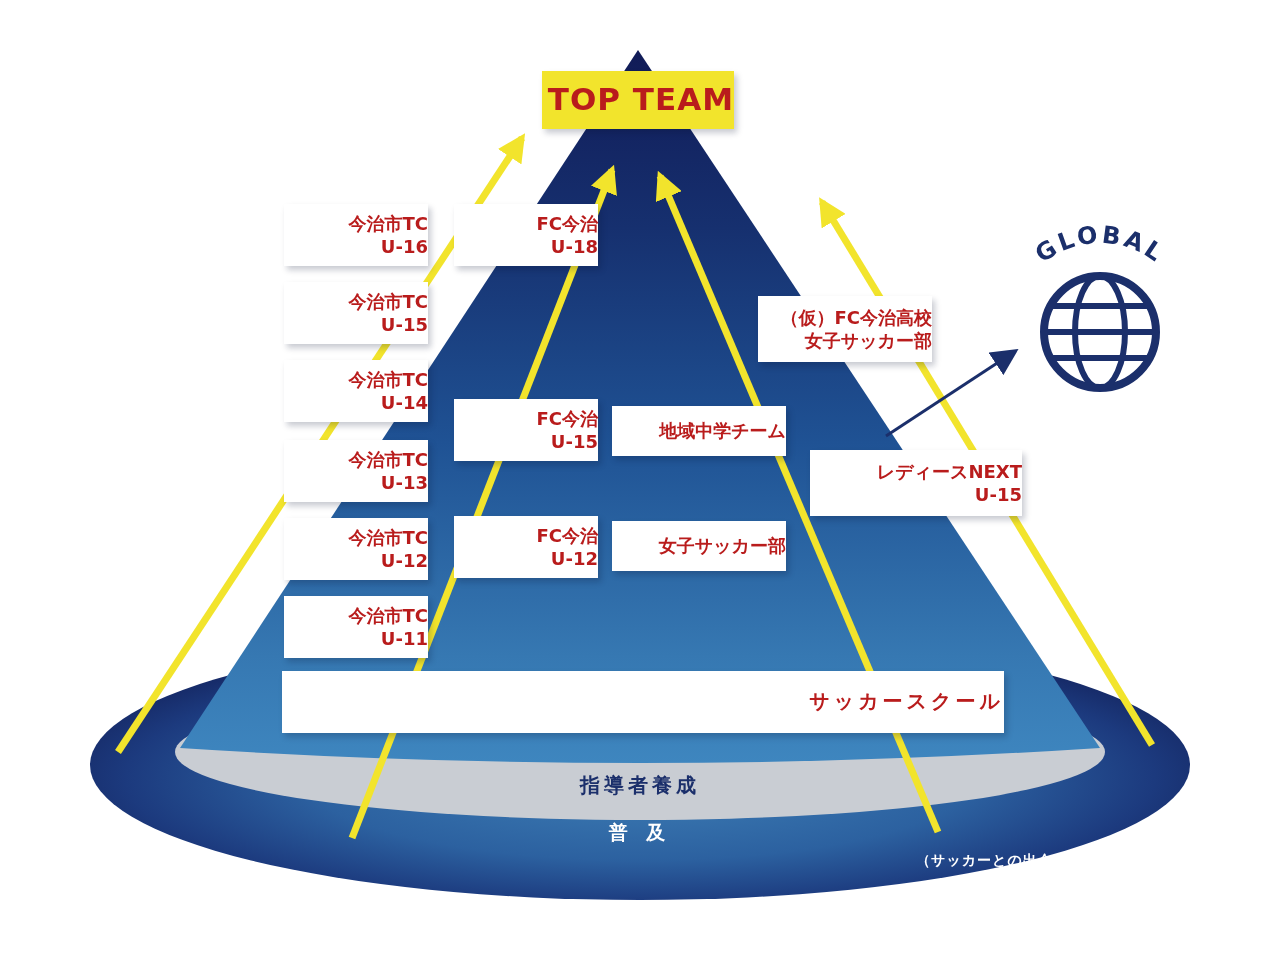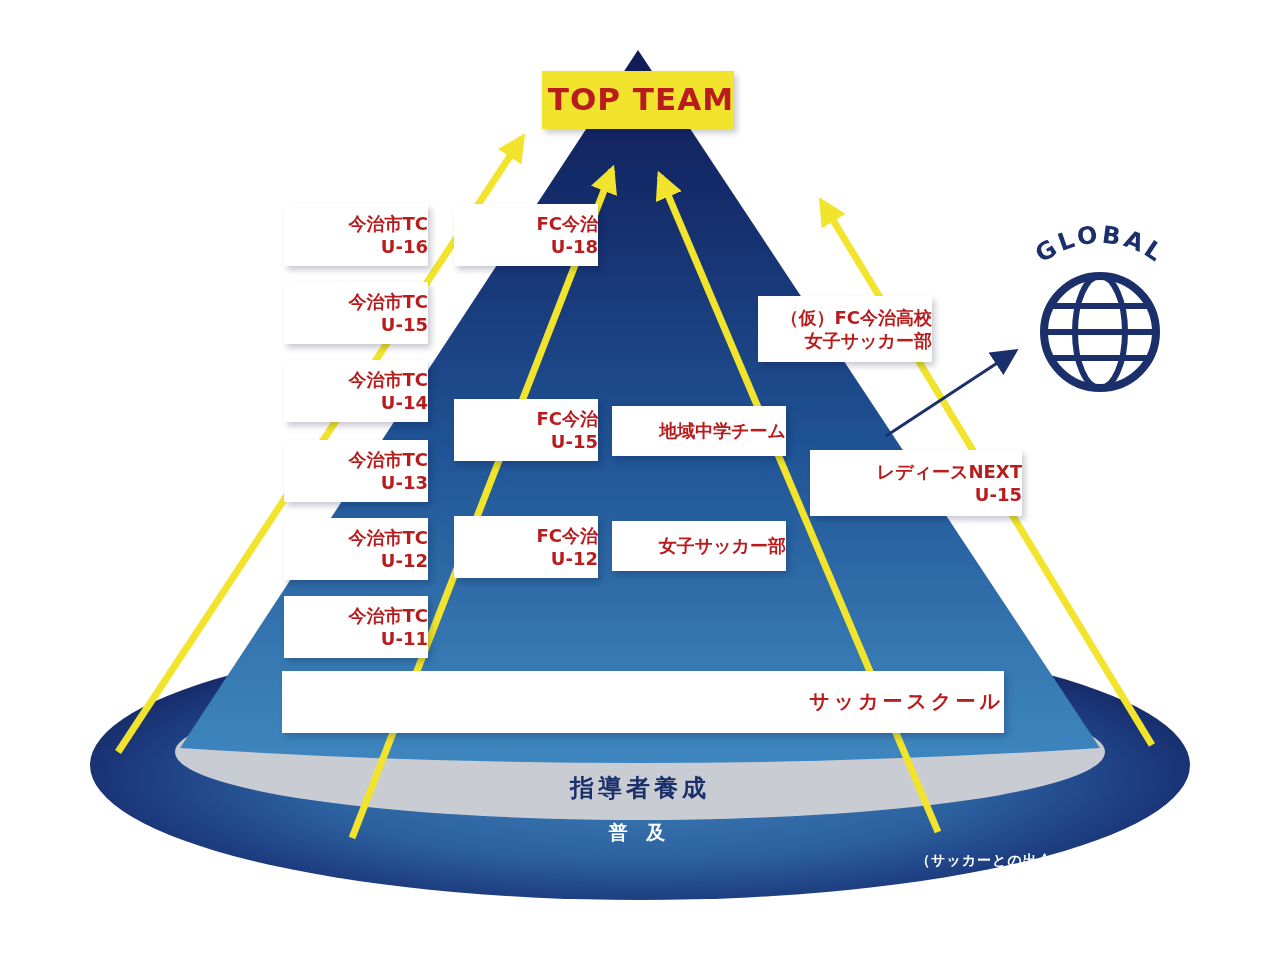--- a/index.html
+++ b/index.html
@@ -30,21 +30,21 @@
     letter-spacing:1px;
   }
   .box.wide { font-size:20px; letter-spacing:4px; }
 
   .base-label {
     position:absolute;
     left:0; right:0;
     text-align:center;
     font-weight:bold;
   }
-  .coach  { top:772px; color:#1B2F6B; font-size:24px; letter-spacing:4px; }
+  .coach  { top:772px; color:#1B2F6B; font-size:20px; letter-spacing:4px; }
   .spread { top:820px; color:#ffffff; font-size:19px; letter-spacing:6px; }
   .spread-sub { top:852px; color:#ffffff; font-size:14px; font-weight:bold; letter-spacing:1px;text-align:right; }
 </style>
 </head>
 <body>
 
 <div class="stage">
 
   <svg class="bg" width="1280" height="962" viewBox="0 0 1280 962">
     <defs>

